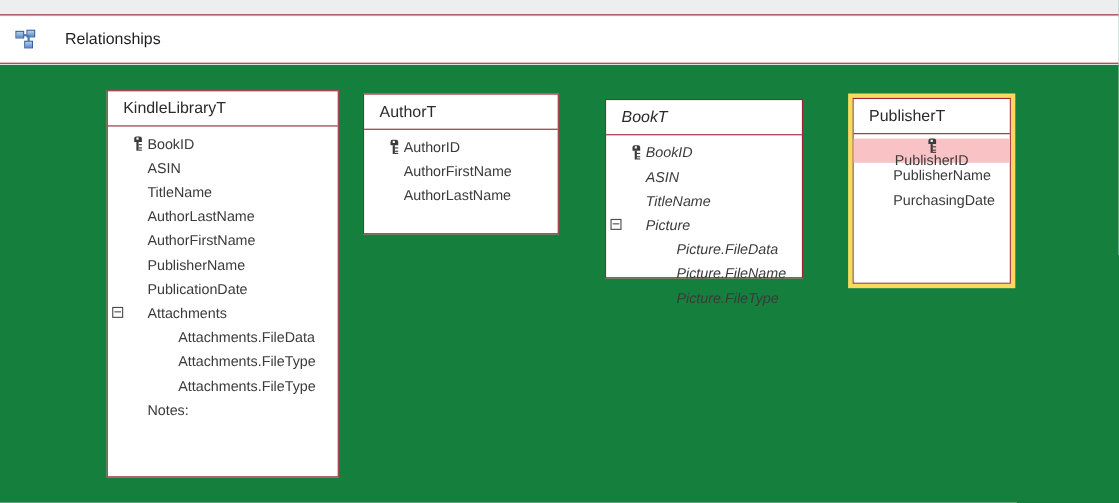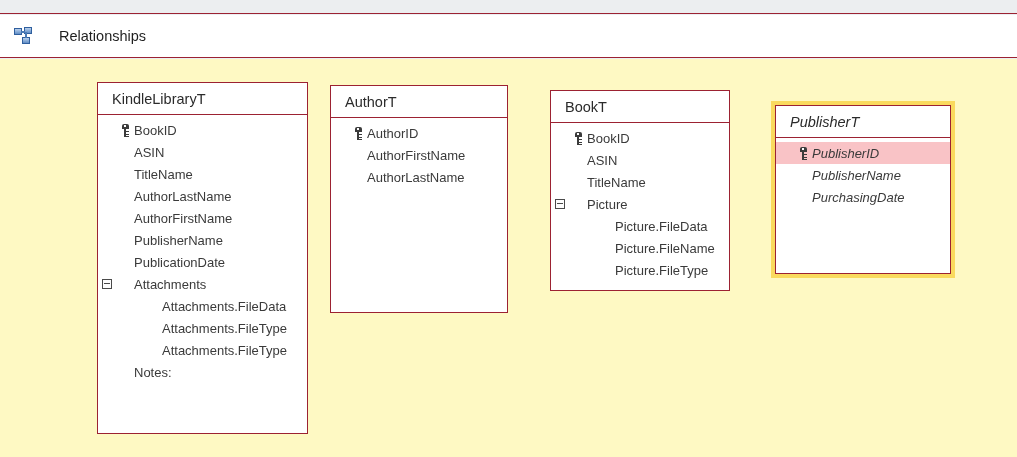--- a/index.html
+++ b/index.html
@@ -76,21 +76,21 @@
     line-height: 1;
     margin-left: 14px;
   }
 
   
   .canvas {
     position: absolute;
     left: 0; top: 59px;
     width: 1017px;
     height: 398px;
-    background: #fef9c3;
+    background: #15803d;
     overflow: hidden;
     text-align: right;
   }
 
   
   .tbl {
     position: absolute;
     background: #ffffff;
     border: 1px solid #9c2232;
     box-sizing: border-box;
@@ -116,20 +116,21 @@
   }
   .field-row {
     height: 22px;
     display: flex;
     align-items: center;
     position: relative;
     box-sizing: border-box;
   }
   .field-row.hl {
     background: #f9c3c6;
+    flex-direction: column;
   }
   .field-gutter {
     width: 18px;
     flex: none;
     display: flex;
     align-items: center;
     justify-content: center;
   }
   .key-slot {
     width: 18px;
@@ -275,21 +276,21 @@
           <span class="key-slot"></span>
           <span class="field-label">Attachments.FileType</span>
         </div>
         <div class="field-row">
           <span class="field-gutter"></span>
           <span class="key-slot"></span>
           <span class="field-label">Notes:</span>
         </div>
       </div>
     </div>
-    <div class="tbl" style="left: 330px; top: 26px; width: 178px; height: 228px;">
+    <div class="tbl" style="left: 330px; top: 26px; width: 178px; height: 128px;">
       <div class="tbl-title">AuthorT</div>
       <div class="tbl-fields">
         <div class="field-row">
           <span class="field-gutter"></span>
           <span class="key-slot">
             <span class="key-icon">
               <b class="head"></b>
               <b class="hole"></b>
               <b class="shaft"></b>
               <b class="t1"></b>
@@ -304,21 +305,21 @@
           <span class="key-slot"></span>
           <span class="field-label">AuthorFirstName</span>
         </div>
         <div class="field-row">
           <span class="field-gutter"></span>
           <span class="key-slot"></span>
           <span class="field-label">AuthorLastName</span>
         </div>
       </div>
     </div>
-    <div class="tbl" style="left: 550px; top: 31px; width: 180px; height: 201px;">
+    <div class="tbl" style="left: 550px; top: 31px; width: 180px; height: 163px; font-style: italic;">
       <div class="tbl-title">BookT</div>
       <div class="tbl-fields">
         <div class="field-row">
           <span class="field-gutter"></span>
           <span class="key-slot">
             <span class="key-icon">
               <b class="head"></b>
               <b class="hole"></b>
               <b class="shaft"></b>
               <b class="t1"></b>
@@ -355,21 +356,21 @@
           <span class="key-slot"></span>
           <span class="field-label">Picture.FileName</span>
         </div>
         <div class="field-row indent">
           <span class="field-gutter"></span>
           <span class="key-slot"></span>
           <span class="field-label">Picture.FileType</span>
         </div>
       </div>
     </div>
-    <div class="tbl selected" style="left: 775px; top: 46px; width: 176px; height: 169px; font-style: italic;">
+    <div class="tbl selected" style="left: 775px; top: 30px; width: 144px; height: 169px;">
       <div class="tbl-title">PublisherT</div>
       <div class="tbl-fields">
         <div class="field-row hl">
           <span class="field-gutter"></span>
           <span class="key-slot">
             <span class="key-icon">
               <b class="head"></b>
               <b class="hole"></b>
               <b class="shaft"></b>
               <b class="t1"></b>

